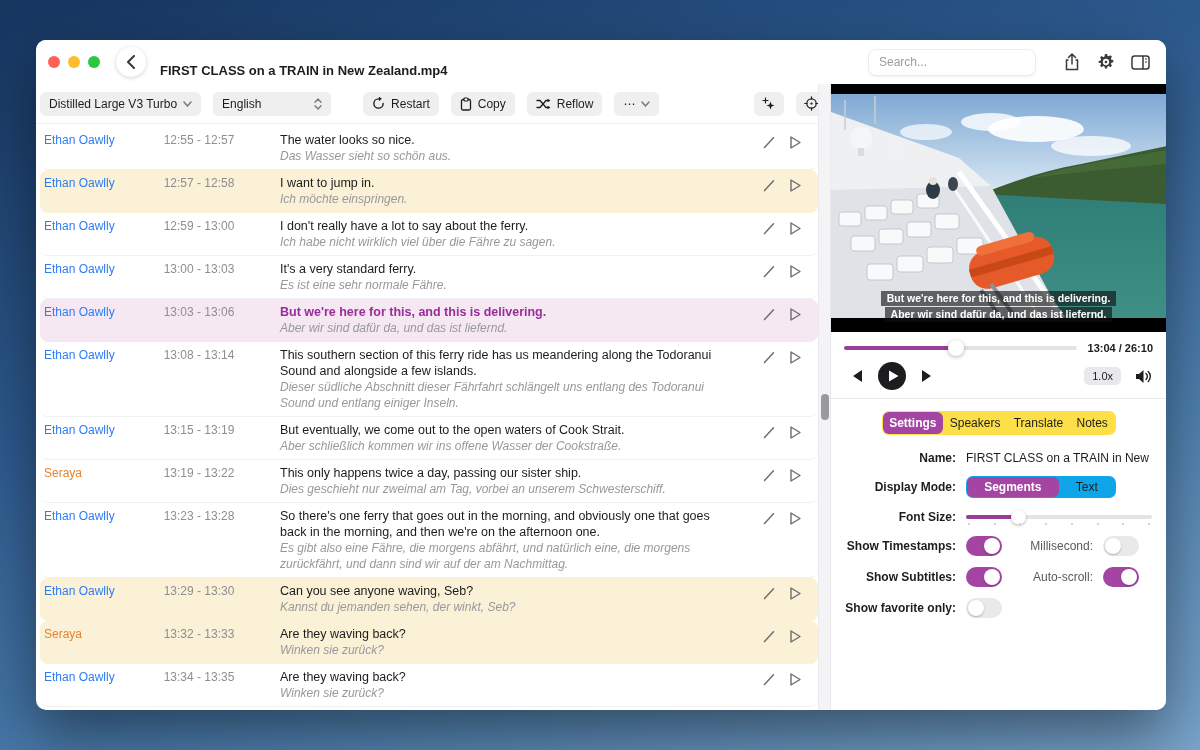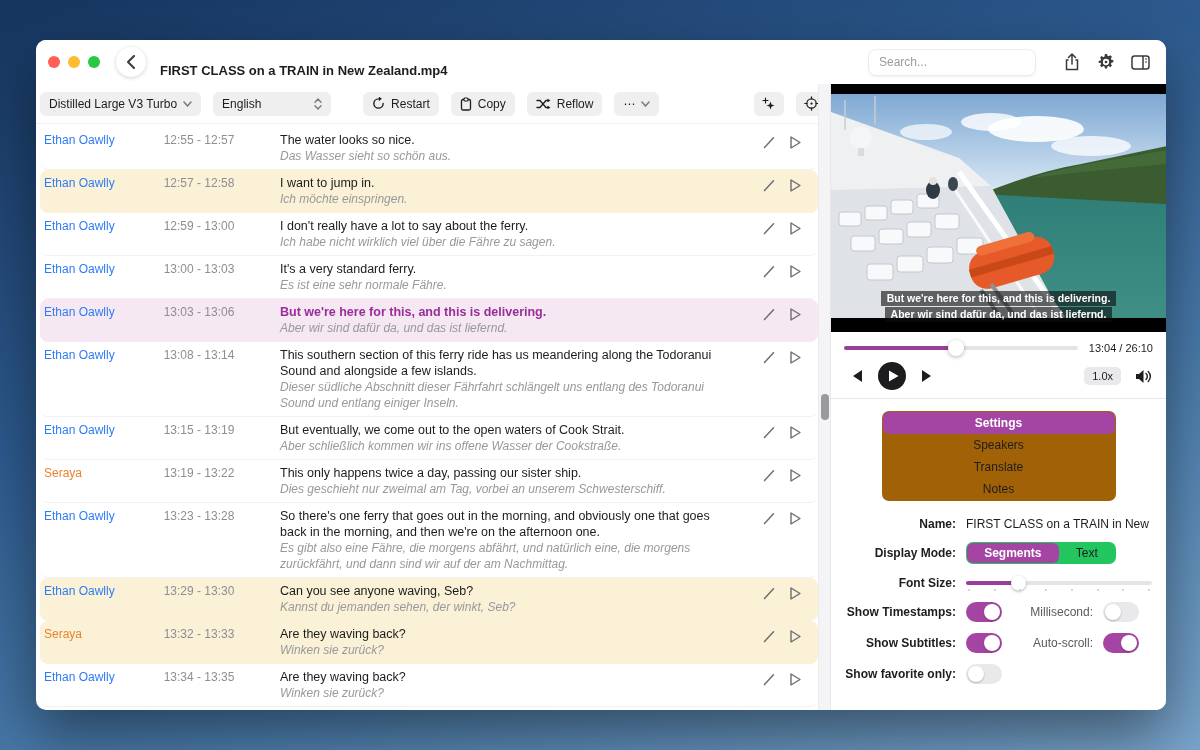--- a/index.html
+++ b/index.html
@@ -49,42 +49,42 @@
   .scroll-thumb { position:absolute; left:2px; width:8px; height:26px; top:310px; background:#9a9a9e; border-radius:4px; }
 
   
   .video { height:248px; flex:0 0 auto; background:#000; position:relative; }
   .video svg.scene { position:absolute; left:0; top:10px; width:336px; height:224px; }
   .subs { position:absolute; left:0; right:0; bottom:10px; text-align:center; line-height:13px; }
   .subs span { display:inline-block; background:rgba(15,15,15,.62); color:#fff; font-size:10.5px; font-weight:700; padding:1px 6px; }
 
   
   .controls { flex:0 0 auto; padding:10px 13px 8px; border-bottom:1px solid #e8e8ea; }
-  .prog-row { display:flex; align-items:center; gap:11px; }
+  .prog-row { display:flex; align-items:center; gap:11px;font-weight:bold; }
   .prog-track { position:relative; flex:1 1 auto; height:4px; background:#e4e4e6; border-radius:2px; }
   .prog-fill { position:absolute; left:0; top:0; bottom:0; background:#993e99; border-radius:2px; }
   .prog-knob { position:absolute; top:50%; width:16px; height:16px; border-radius:50%; background:#fff; box-shadow:0 1px 4px rgba(0,0,0,.3); transform:translate(-8px,-50%); }
   .prog-time { font-size:11px; color:#1d1d1f; white-space:nowrap; }
   .ctrl-row { display:flex; align-items:center; margin-top:8px; }
   .ctrl-row .gap { flex:1 1 auto; }
   .skip-btn { width:26px; height:26px; display:flex; align-items:center; justify-content:center; }
   .play-btn { width:28px; height:28px; border-radius:50%; background:#1d1d1f; display:flex; align-items:center; justify-content:center; margin:0 8px; }
   .speed-pill { background:#e9e9eb; border-radius:5px; font-size:11px; color:#1d1d1f; padding:3px 8px; margin-right:14px; }
 
   
   .panel { flex:1 1 auto; padding:12px 0 0; overflow:hidden; }
-  .tabs { margin:0 auto; width:234px; background:#a16207; border-radius:7px; display:flex; padding:1px;flex-direction:column; }
+  .tabs { margin:0 auto; width:234px; background:#fde047; border-radius:7px; display:flex; padding:1px; }
   .tab { flex:1 1 auto; text-align:center; font-size:12px; color:#1d1d1f; padding:4px 2px; border-radius:6px; white-space:nowrap; }
   .tab.active { background:#a445a4; color:#fff; font-weight:700; }
   .form { margin-top:16px; }
   .f-row { display:flex; align-items:center; margin-bottom:11px; }
   .f-label { width:125px; flex:0 0 auto; text-align:right; font-size:12px; font-weight:700; color:#1d1d1f; margin-right:10px; }
   .f-label2 { text-align:right; font-size:12px; color:#5a5a5e; margin-left:16px; margin-right:10px; width:75px; flex:0 0 auto; }
   .name-value { font-size:12px; color:#1d1d1f; white-space:nowrap; overflow:hidden; width:186px; }
-  .seg { background:#22c55e; border-radius:7px; display:flex; padding:1px; width:150px; }
+  .seg { background:#0ea5e9; border-radius:7px; display:flex; padding:1px; width:150px; }
   .seg-item { flex:1 1 auto; text-align:center; font-size:12px; padding:3px 6px; border-radius:6px; color:#1d1d1f; }
   .seg-item.active { background:#a445a4; color:#fff; font-weight:700; }
   .slider { position:relative; width:186px; height:16px; }
   .sl-track { position:absolute; left:0; right:0; top:6px; height:4px; background:#e4e4e6; border-radius:2px; }
   .sl-fill { position:absolute; left:0; top:6px; height:4px; background:#993e99; border-radius:2px; }
   .sl-knob { position:absolute; top:8px; width:15px; height:15px; border-radius:50%; background:#fff; box-shadow:0 1px 3px rgba(0,0,0,.3); transform:translate(-7px,-50%); }
   .sl-ticks { position:absolute; left:2px; right:2px; top:14px; display:flex; justify-content:space-between; }
   .sl-ticks i { width:2px; height:2px; border-radius:50%; background:#c9c9cc; }
   .toggle { width:36px; height:20px; border-radius:10px; position:relative; flex:0 0 auto; }
   .toggle.on { background:#a445a4; }

